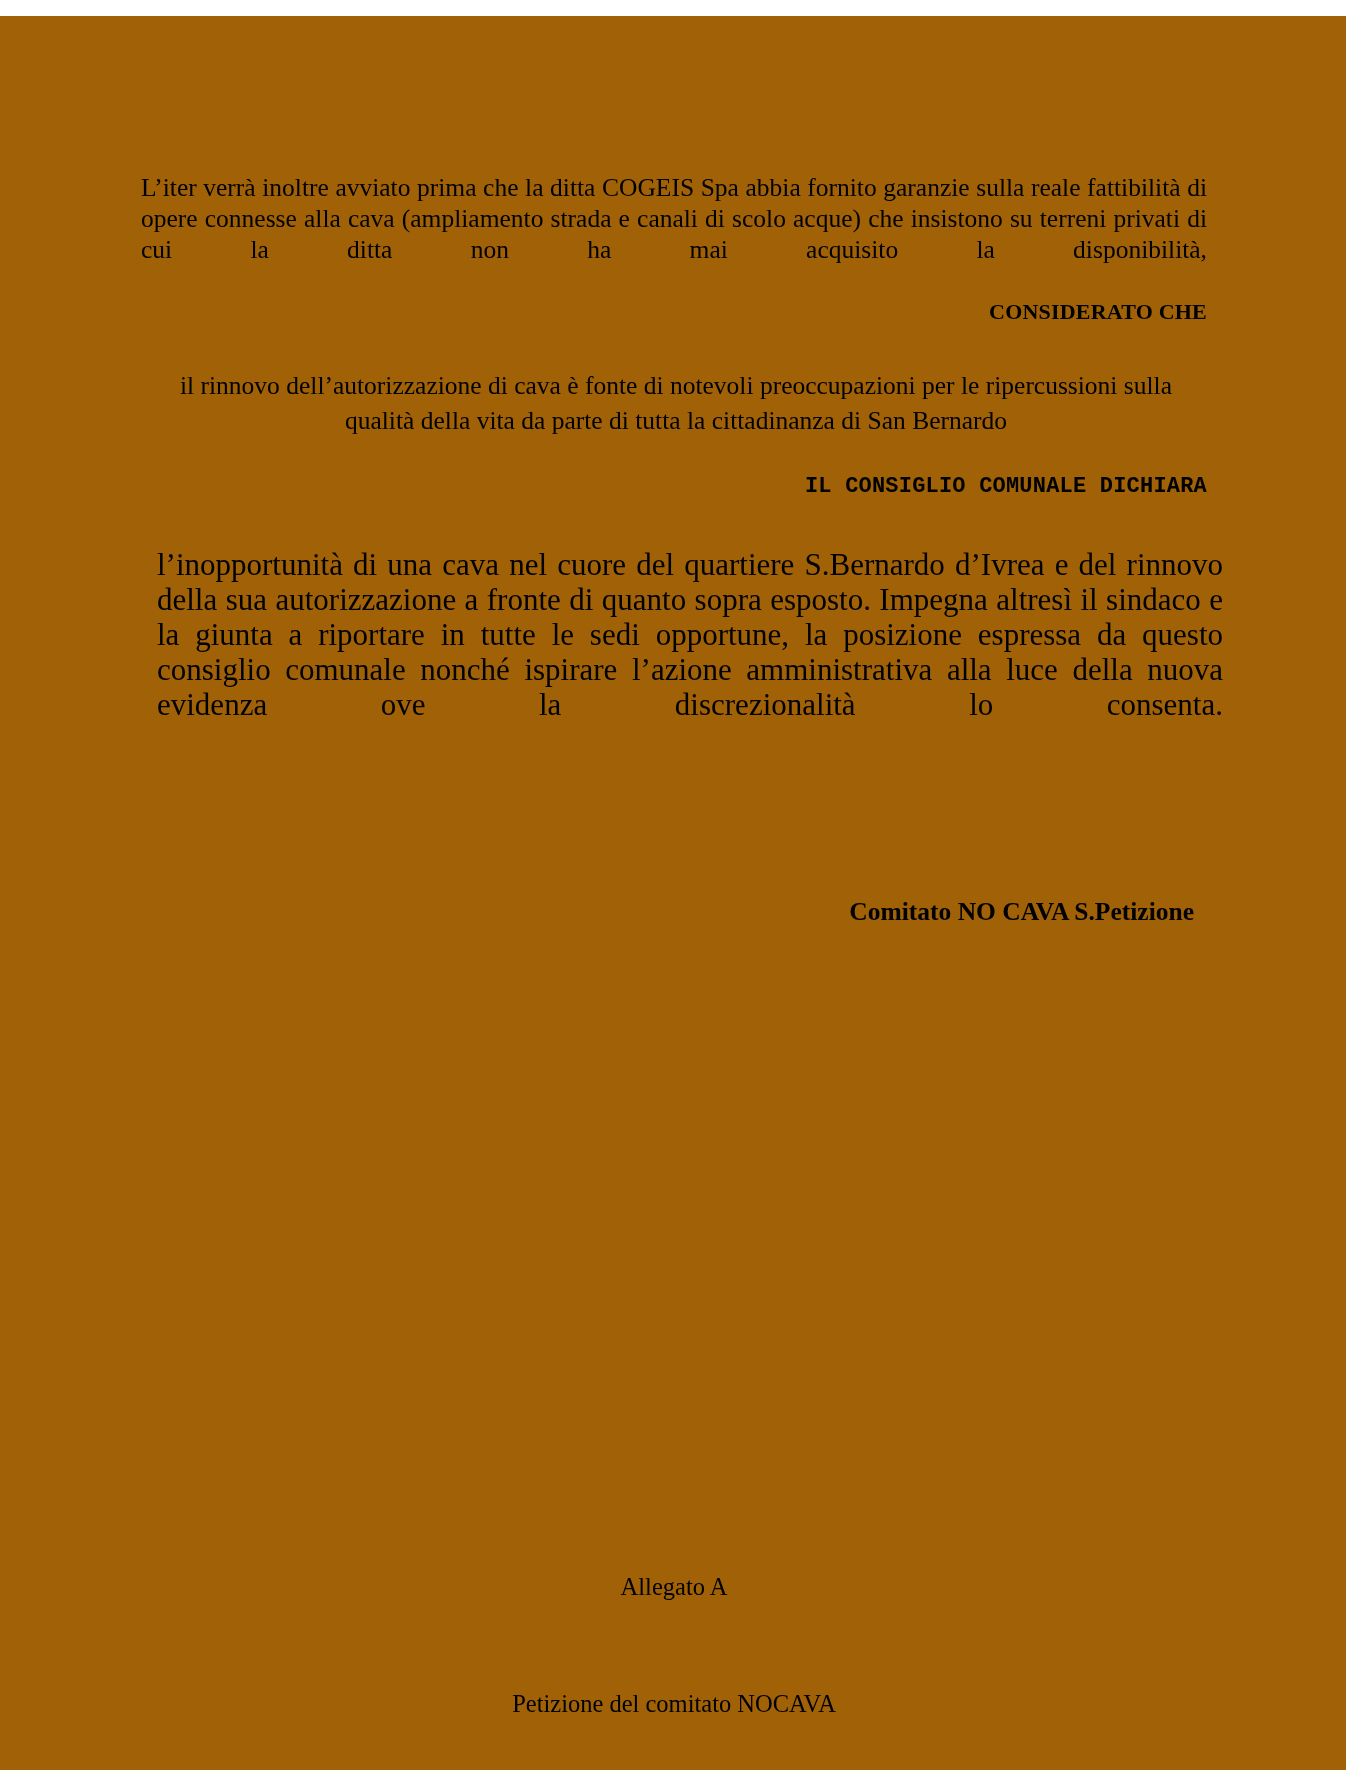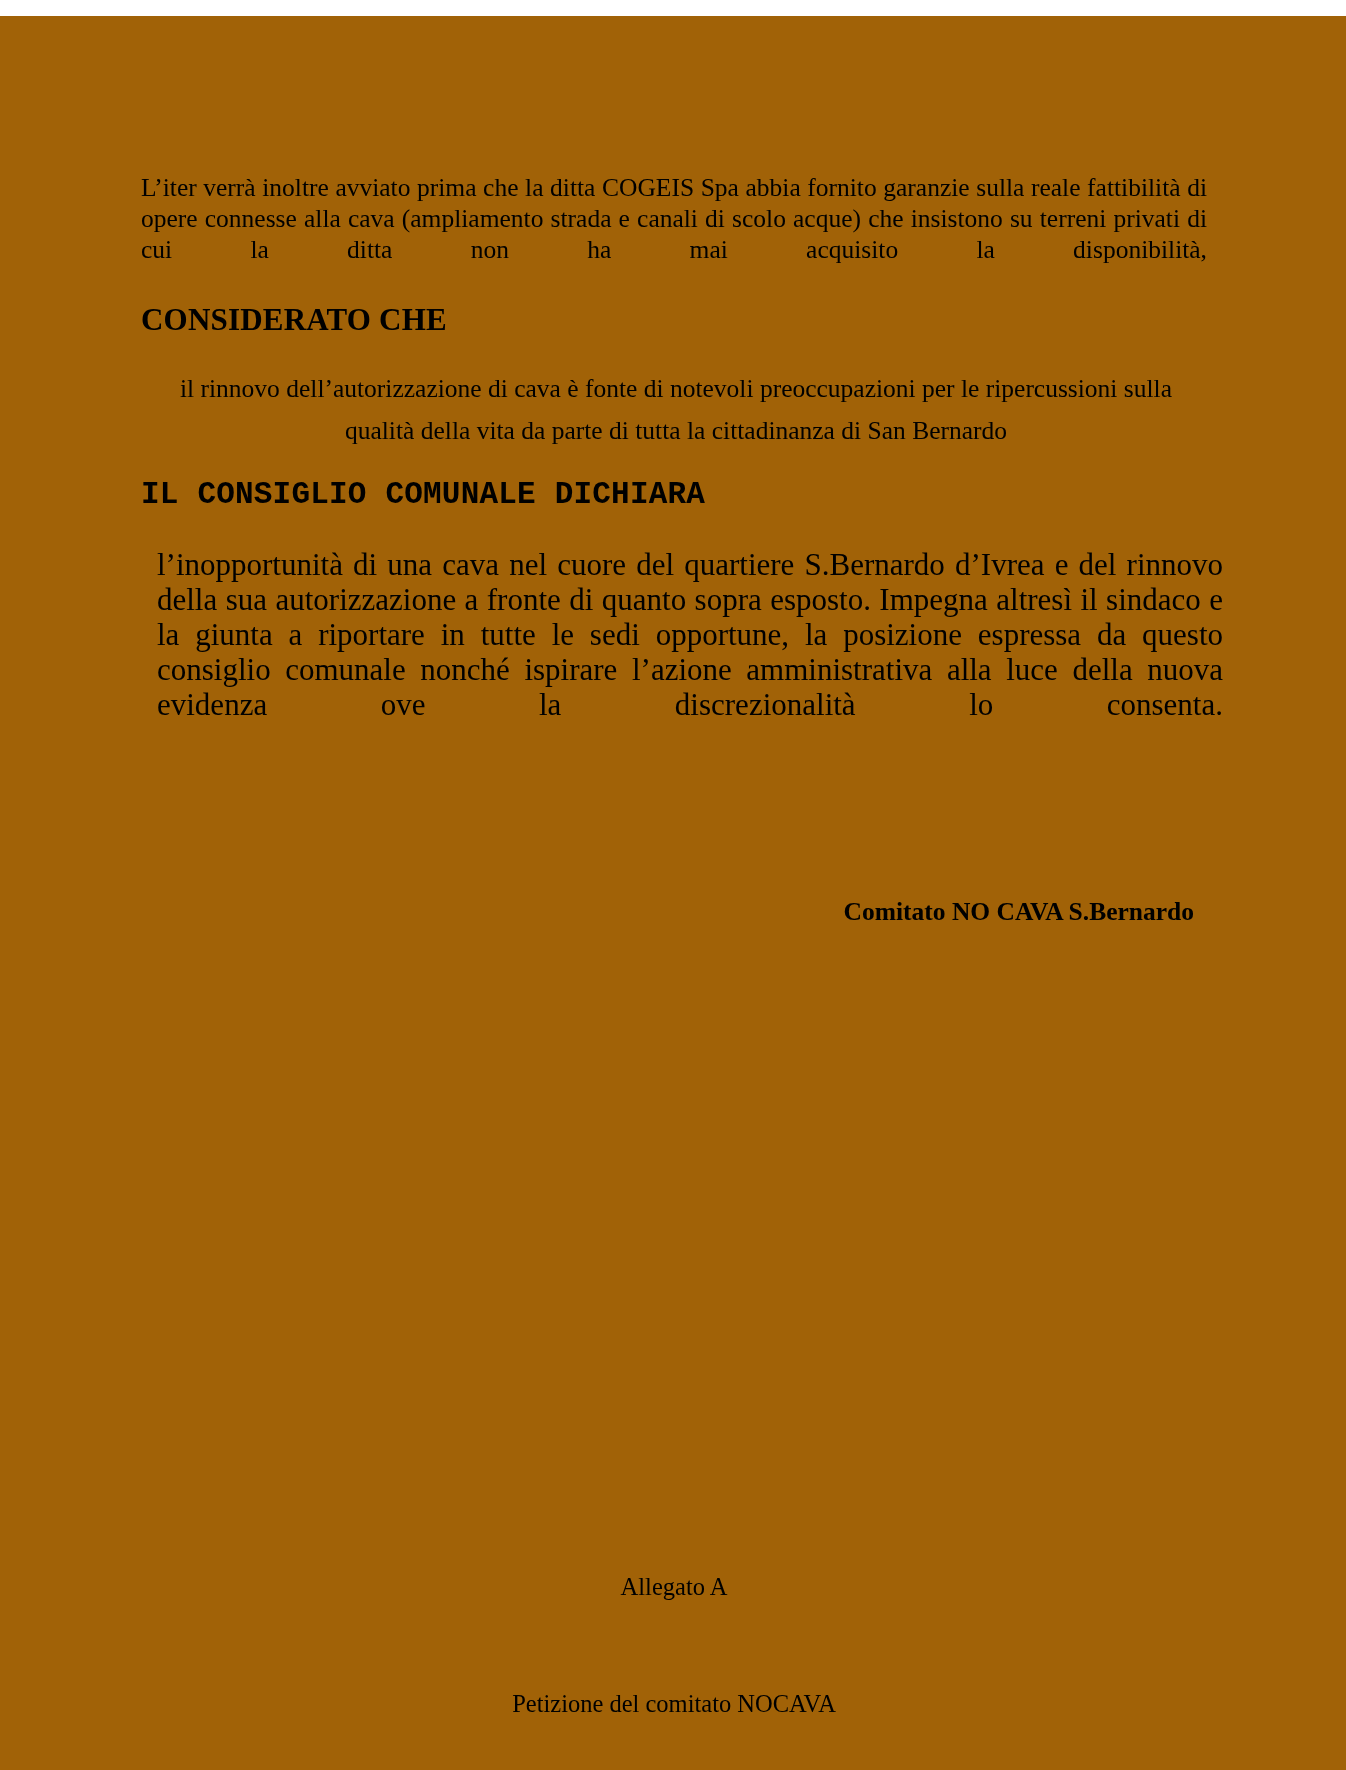--- a/index.html
+++ b/index.html
@@ -41,44 +41,44 @@
     line-height: 31px;
     text-align: justify;
     text-justify: inter-word;
     hyphens: none;
   }
 
   .heading-center {
     position: absolute;
     left: 0;
     width: 1066px;
-    text-align: left;
+    text-align: right;
     font-weight: bold;
-    font-size: 31px;
+    font-size: 22px;
     line-height: 31px;
     letter-spacing: 0.2px;
   }
 
   .heading-considerato {
     top: 262px;
   }
 
   .heading-consiglio {
     top: 437px;
     font-family: Liberation Mono, monospace;
   }
 
   .para-center {
     position: absolute;
     top: 326px;
     left: 30px;
     width: 1010px;
     text-align: center;
     font-size: 25.5px;
-    line-height: 42px;
+    line-height: 35px;
   }
 
   .para-body {
     position: absolute;
     top: 500px;
     left: 16px;
     width: 1066px;
     font-size: 31px;
     line-height: 35px;
     text-align: justify;
@@ -134,20 +134,20 @@
     <p class="para-intro">L’iter verrà inoltre avviato prima che la ditta COGEIS Spa abbia fornito garanzie sulla reale fattibilità di opere connesse alla cava (ampliamento strada e canali di scolo acque) che insistono su terreni privati di cui la ditta non ha mai acquisito la disponibilità,</p>
 
     <h2 class="heading-center heading-considerato">CONSIDERATO CHE</h2>
 
     <p class="para-center">il rinnovo dell’autorizzazione di cava è fonte di notevoli preoccupazioni per le ripercussioni sulla qualità della vita da parte di tutta la cittadinanza di San Bernardo</p>
 
     <h2 class="heading-center heading-consiglio">IL CONSIGLIO COMUNALE DICHIARA</h2>
 
     <p class="para-body">l’inopportunità di una cava nel cuore del quartiere S.Bernardo d’Ivrea e del rinnovo della sua autorizzazione a fronte di quanto sopra esposto. Impegna altresì il sindaco e la giunta a riportare in tutte le sedi opportune, la posizione espressa da questo consiglio comunale nonché  ispirare l’azione amministrativa alla luce della nuova evidenza ove la discrezionalità lo consenta.</p>
 
-    <div class="signature">Comitato NO CAVA S.Bernardo</div>
+    <div class="signature">Comitato NO CAVA S.Petizione</div>
 
     <div class="footer-line footer-allegato">Allegato A</div>
 
     <div class="footer-line footer-petizione">Petizione del comitato NOCAVA</div>
 
   </div>
 </div>
 
 </body></html>

